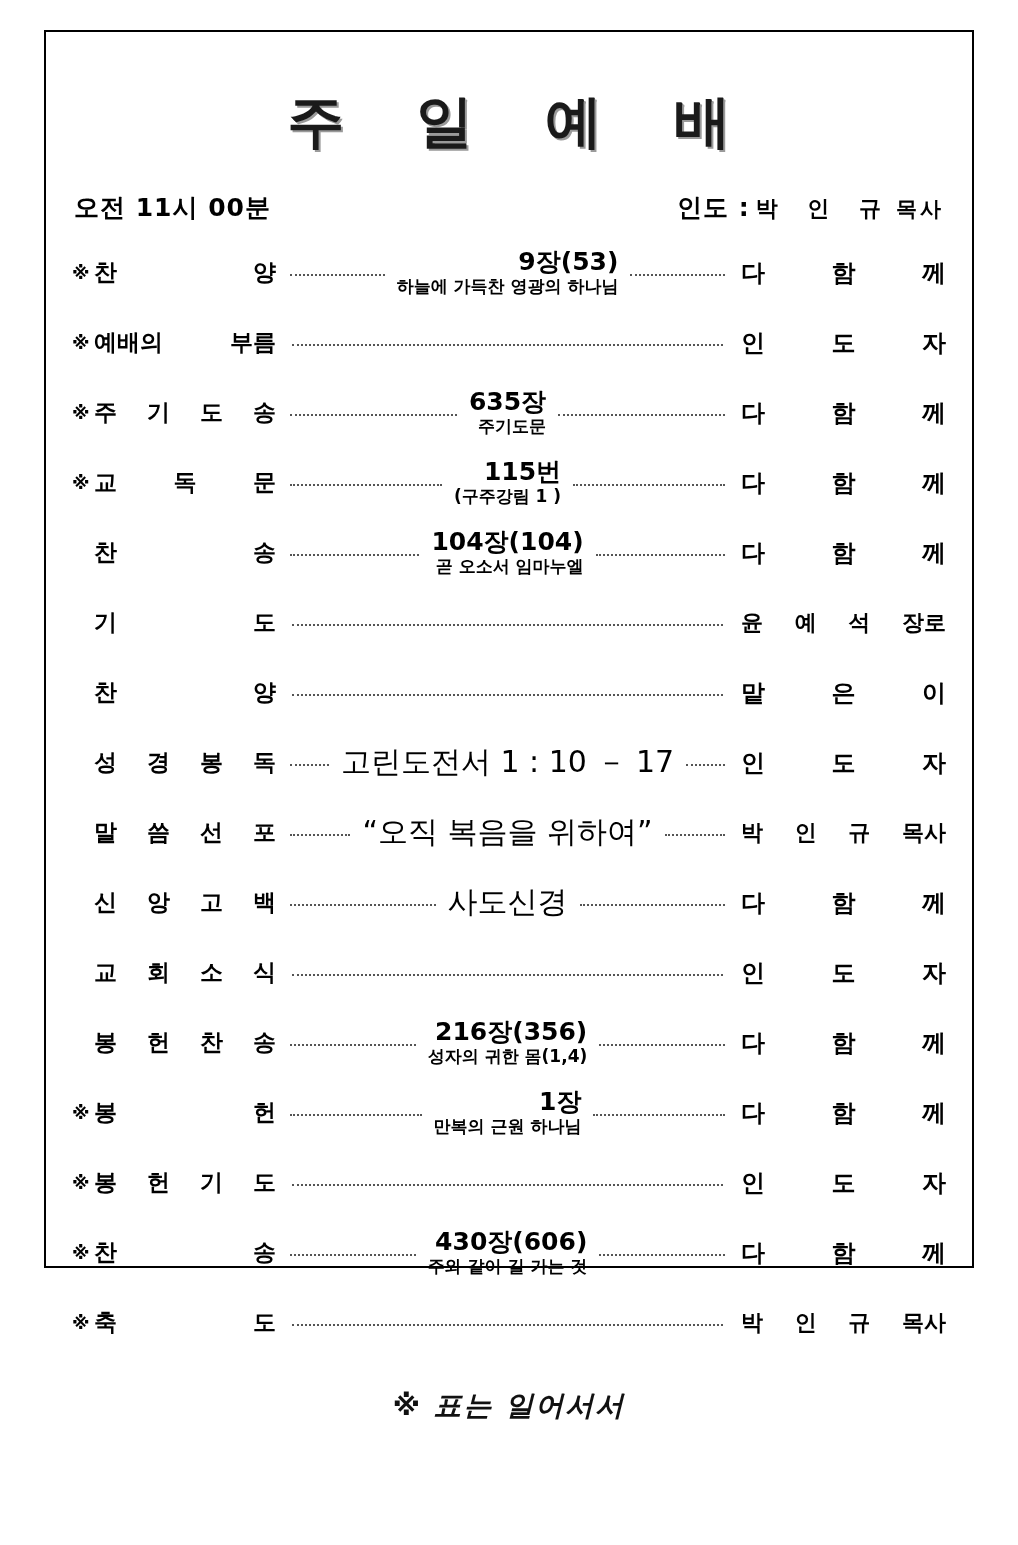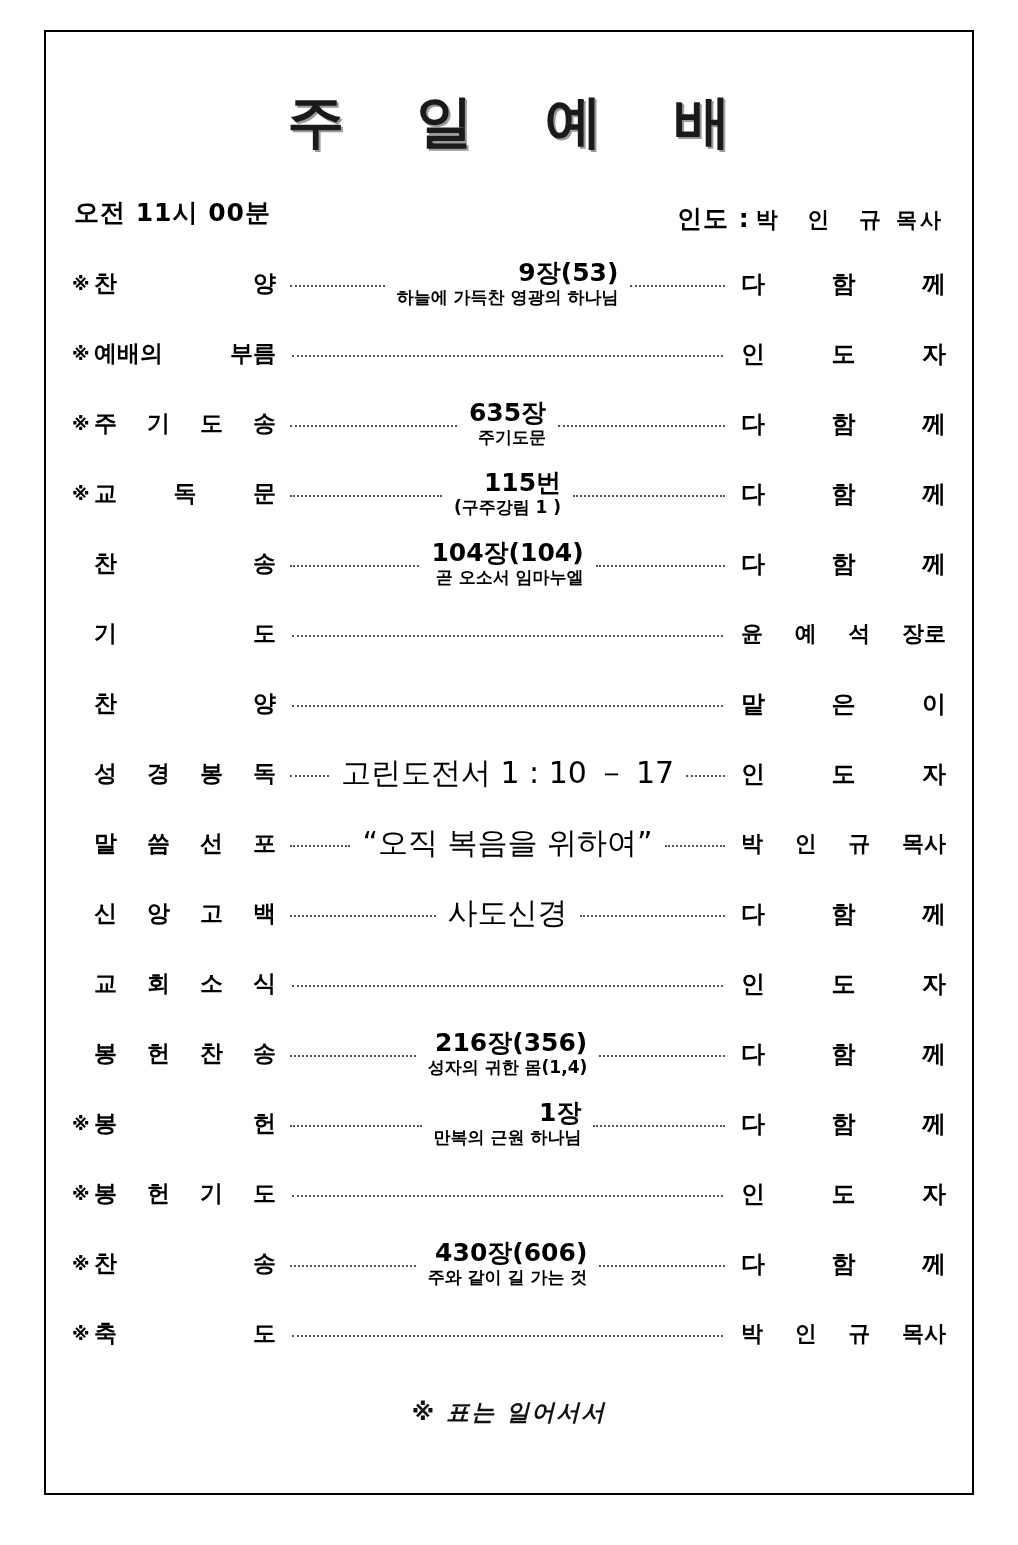--- a/index.html
+++ b/index.html
@@ -13,21 +13,21 @@
     font-family: "DejaVu Sans", "Liberation Sans", sans-serif;
     color: #000000;
     overflow: hidden;
   }
 
   .page {
     position: absolute;
     left: 44px;
     top: 30px;
     width: 930px;
-    height: 1465px;
+    height: 1238px;
     border: 2px solid #000000;
     box-sizing: border-box;
     background: #ffffff;
   }
 
   
   .title {
     text-align: center;
     margin-top: 58px;
     font-size: 57px;
@@ -49,21 +49,20 @@
   }
   .time-text {
     font-size: 25px;
     letter-spacing: 1px;
   }
   .leader-block {
     display: flex;
     align-items: baseline;
     gap: 0px;
     font-size: 25px;
-    margin-top: 11px;
   }
   .leader-label {
     letter-spacing: 1px;
     margin-right: 6px;
   }
   .leader-name {
     font-size: 22px;
     letter-spacing: 11px;
     margin-right: 4px;
   }
@@ -168,21 +167,21 @@
 
   
   .footnotes {
     margin-top: 24px;
     text-align: center;
     font-weight: bold;
     font-style: italic;
     color: #111;
   }
   .footnotes div {
-    font-size: 23px;
+    font-size: 28px;
     letter-spacing: 2px;
     line-height: 1.7;
   }
 </style>
 </head>
 <body>
 
 <div class="page">
 
   <div class="title">주 일 예 배</div>

